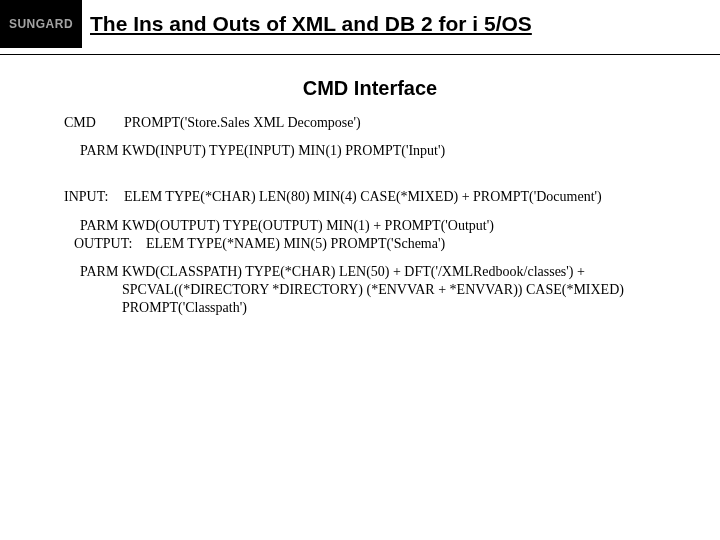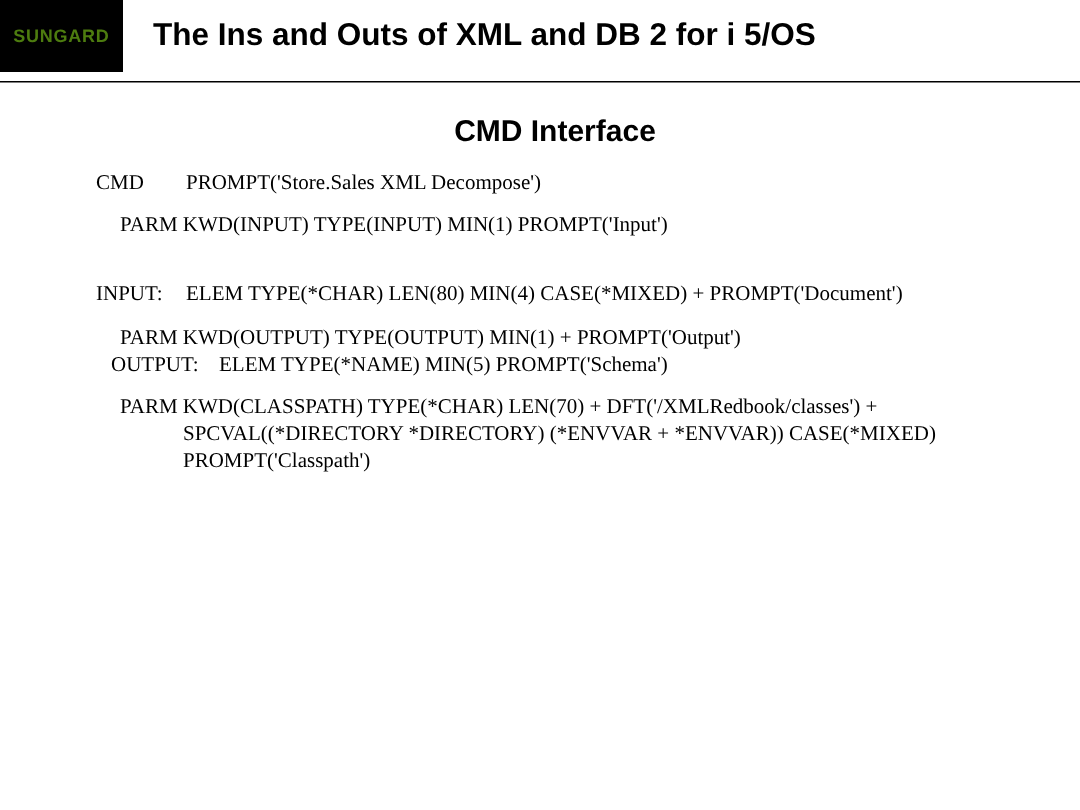--- a/index.html
+++ b/index.html
@@ -12,35 +12,36 @@
     color: #000;
     overflow: hidden;
   }
   .header {
     display: flex;
     align-items: stretch;
     height: 48px;
   }
   .brand {
     background: #000;
-    color: #4d7c0f;
+    color: #a3a3a3;
     font-weight: 700;
     font-size: 12px;
     letter-spacing: 0.5px;
     display: flex;
     align-items: center;
     justify-content: center;
     width: 82px;
   }
   .title {
     font-weight: 700;
     font-size: 21px;
     display: flex;
     align-items: center;
-    padding-left: 20px;
+    padding-left: 8px;
+    text-decoration: underline;
   }
   .sep {
     height: 1px;
     background: #000;
     margin-top: 6px;
     width: 100%;
   }
   .section {
     font-weight: 700;
     font-size: 20px;
@@ -107,16 +108,16 @@
     </div>
   </div>
 
   <div class="nested hang">PARM      KWD(OUTPUT) TYPE(OUTPUT) MIN(1) + PROMPT('Output')</div>
 
   <div class="row" style="margin-left:10px;">
     <div class="lab" style="width:72px;flex:0 0 72px;">OUTPUT:</div>
     <div class="cont">ELEM       TYPE(*NAME) MIN(5) PROMPT('Schema')</div>
   </div>
 
-  <div class="nested hang">PARM      KWD(CLASSPATH) TYPE(*CHAR) LEN(70) + DFT('/XMLRedbook/classes') + SPCVAL((*DIRECTORY *DIRECTORY) (*ENVVAR + *ENVVAR)) CASE(*MIXED) PROMPT('Classpath')</div>
+  <div class="nested hang">PARM      KWD(CLASSPATH) TYPE(*CHAR) LEN(50) + DFT('/XMLRedbook/classes') + SPCVAL((*DIRECTORY *DIRECTORY) (*ENVVAR + *ENVVAR)) CASE(*MIXED) PROMPT('Classpath')</div>
 
 
 </div>
 
 </body></html>

